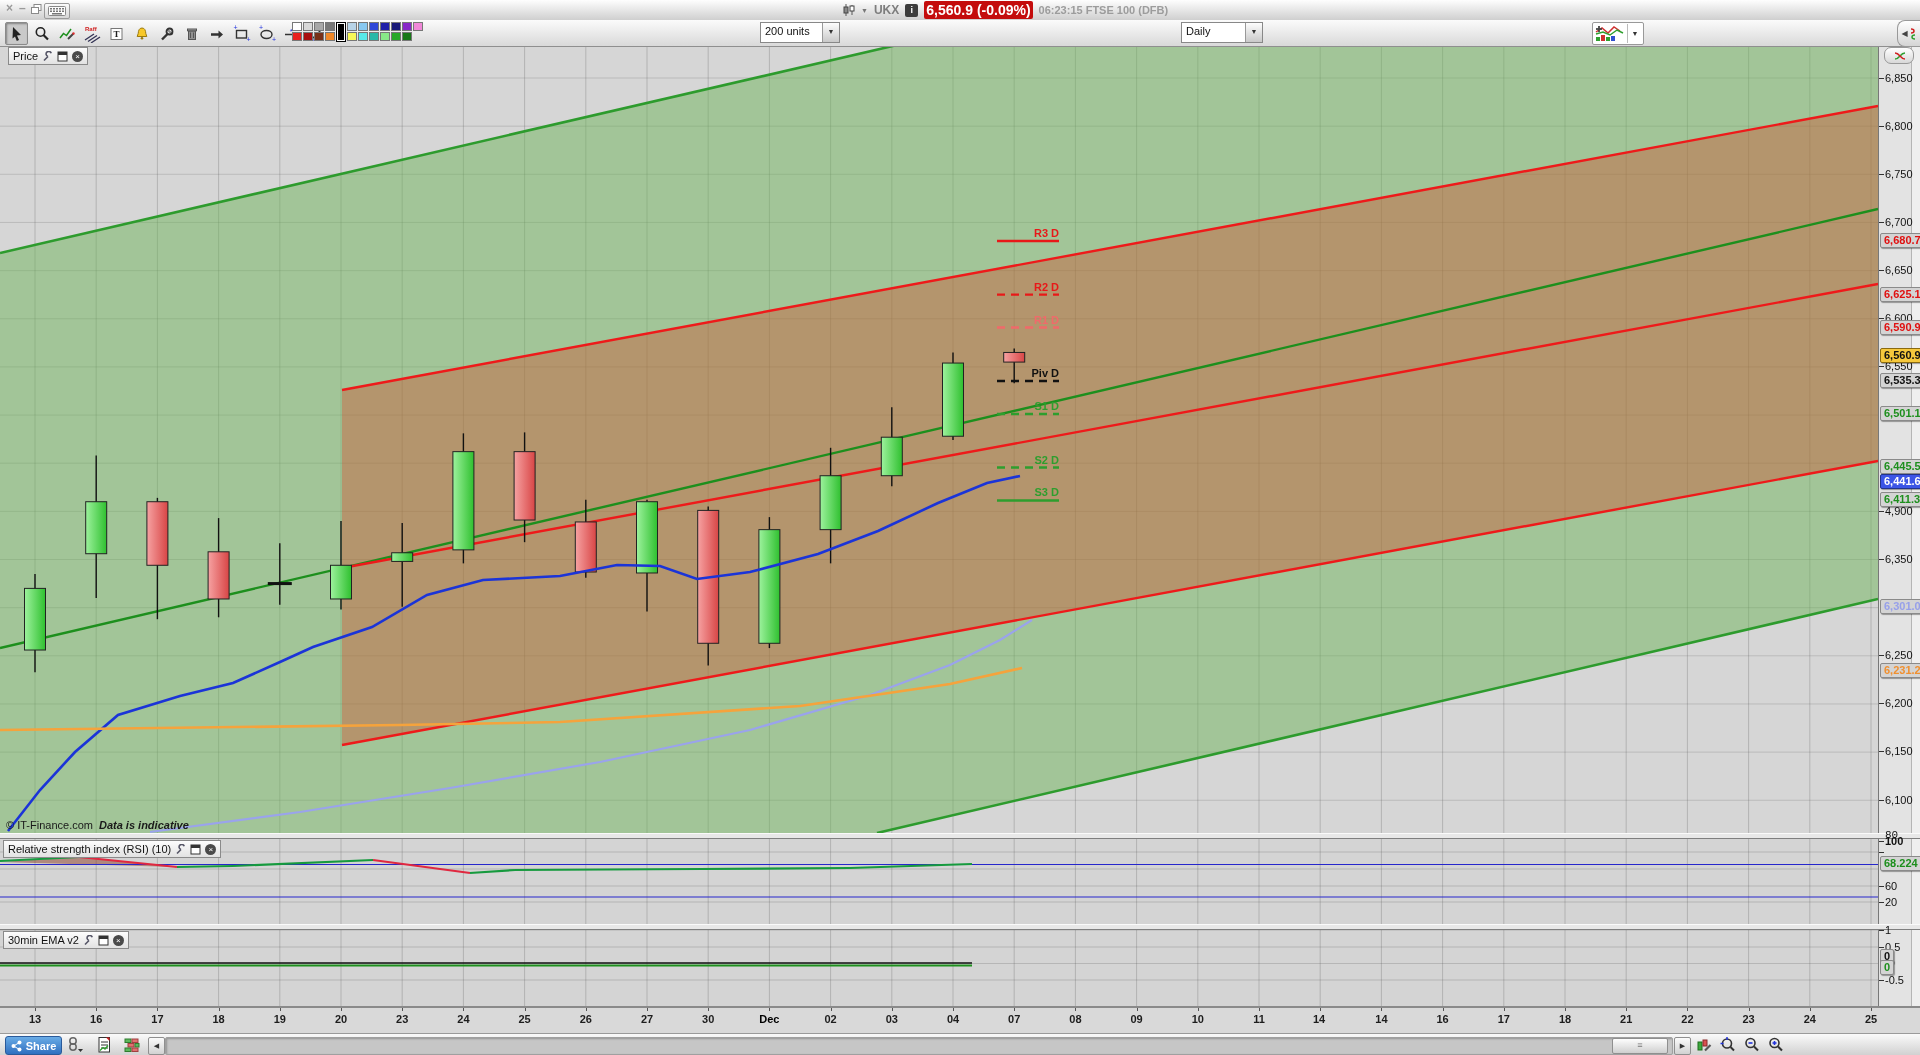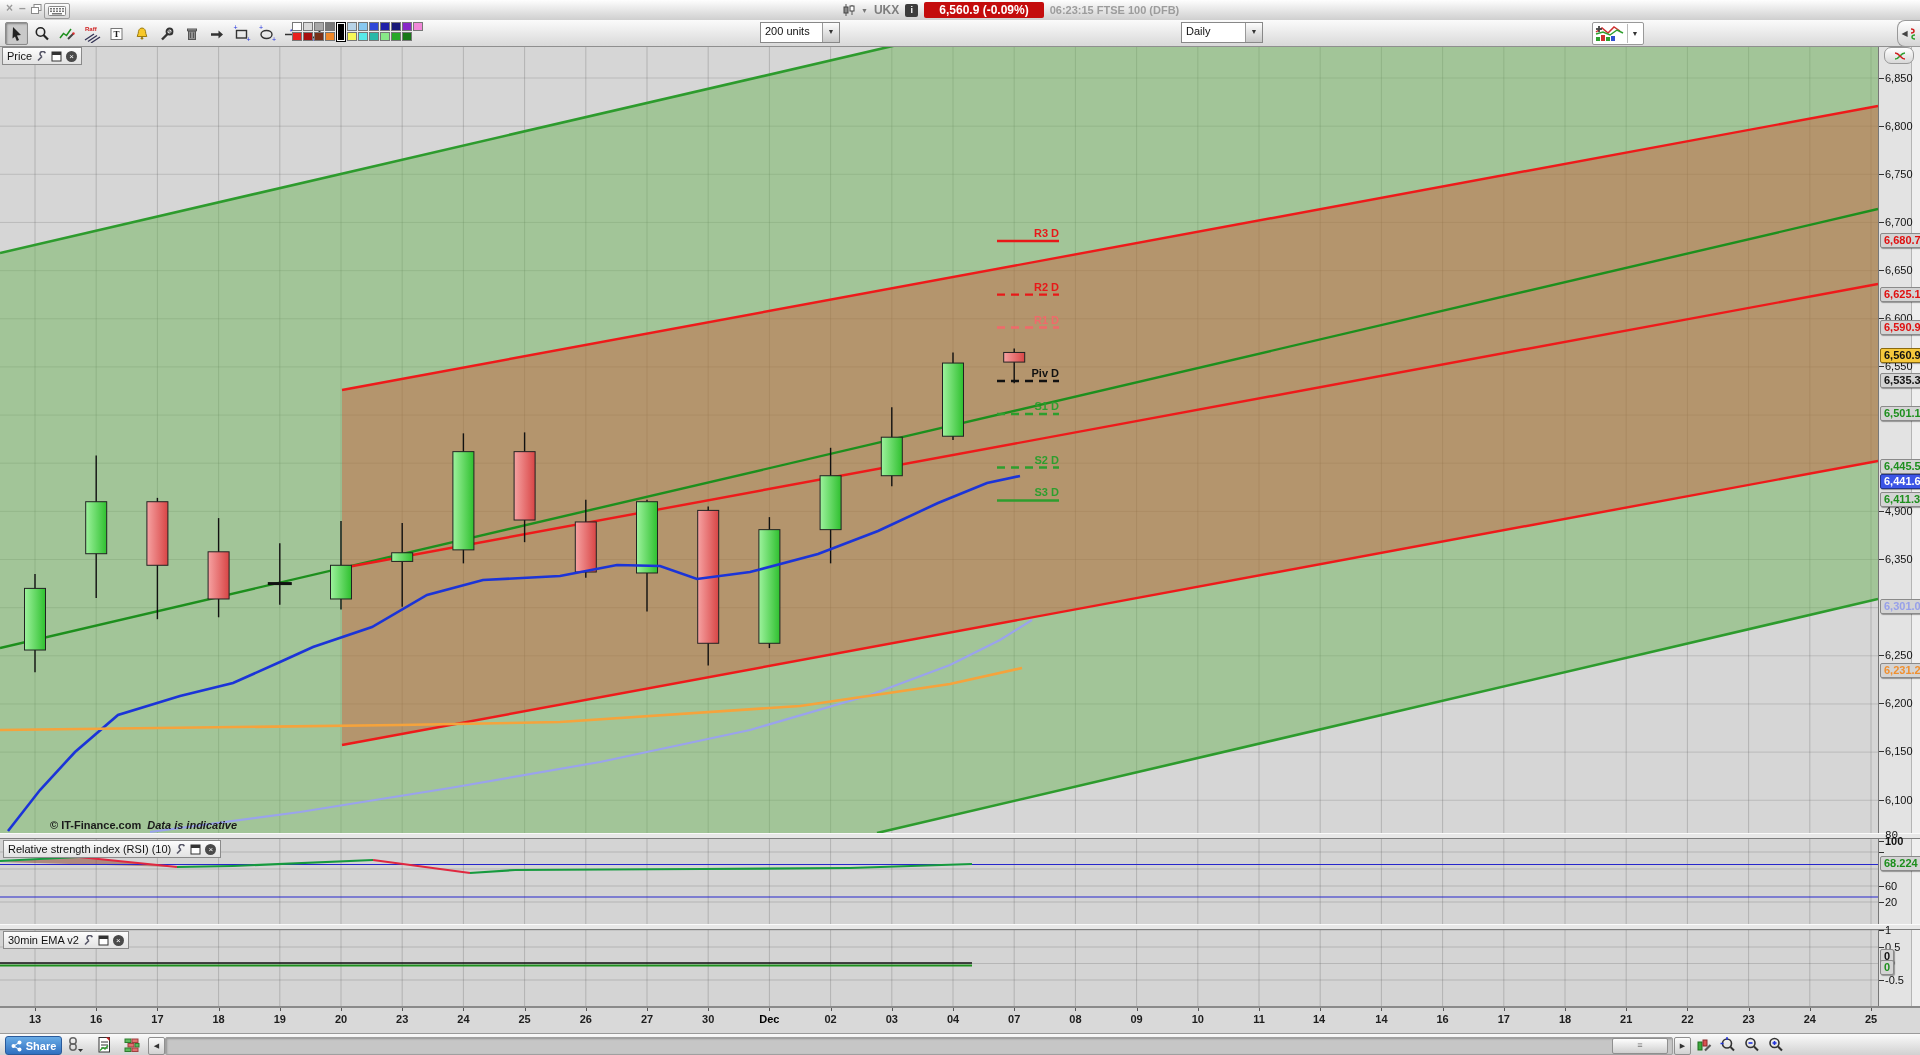--- a/index.html
+++ b/index.html
@@ -9,21 +9,21 @@
   #titlebar{position:absolute;left:0;top:0;width:1920px;height:20px;
     background:linear-gradient(#fefefe,#cfcfcf);border-bottom:1px solid #a8a8a8;z-index:10;}
   .wbtn{position:absolute;top:1px;font-size:12px;font-weight:bold;color:#9a9a9a;cursor:default;}
   #kbbtn{position:absolute;left:44px;top:3px;width:24px;height:14px;background:linear-gradient(#fbfbfb,#d6d6d6);
     border:1px solid #9a9a9a;border-radius:2px;display:flex;align-items:center;justify-content:center;}
   #tb-center{position:absolute;left:843px;top:0;height:20px;display:flex;align-items:center;gap:6px;}
   #tb-center .sym{font-size:12px;font-weight:bold;color:#7d7d7d;}
   #tb-center .dd{font-size:7px;color:#777;}
   .info{width:13px;height:13px;background:#3c3c3c;color:#fff;font-size:9px;font-weight:bold;
     border-radius:2px;text-align:center;line-height:13px;}
-  .pricebadge{background:#c40c0c;color:#fff;font-size:12px;font-weight:bold;padding:1px 15px;border-radius:2px;}
+  .pricebadge{background:#c40c0c;color:#fff;font-size:14px;font-weight:bold;padding:1px 2px;border-radius:2px;}
   .session{font-size:11px;font-weight:bold;color:#9c9c9c;}
   
   #toolbar{position:absolute;left:0;top:20px;width:1920px;height:26px;
     background:linear-gradient(#fbfbfb,#d9d9d9);border-bottom:1px solid #8f8f8f;z-index:10;}
   #tools{position:absolute;left:5px;top:2px;display:flex;gap:2px;}
   .tb{width:21px;height:21px;border:1px solid transparent;border-radius:2px;
       display:flex;align-items:center;justify-content:center;}
   .tb.active{background:#c9c9c9;border:1px solid #8a8a8a;box-shadow:inset 1px 1px 2px rgba(0,0,0,.35);}
   #palette{position:absolute;left:292px;top:2px;width:140px;height:21px;}
   .sw{position:absolute;width:10px;height:9px;border:1px solid #777;box-sizing:border-box;}
@@ -37,21 +37,21 @@
   #indic-btn .dd{width:14px;text-align:center;font-size:7px;color:#333;border-left:1px solid #bbb;line-height:19px;}
   #collapse-tab{position:absolute;right:0;top:0;width:22px;height:25px;background:linear-gradient(#fff,#d5d5d5);
      border:1px solid #999;border-right:none;border-radius:8px 0 0 8px;display:flex;align-items:center;justify-content:center;gap:1px;}
   #collapse-tab .arr{font-size:8px;color:#444;}
   
   .chip{position:absolute;background:linear-gradient(#fdfdfd,#e2e2e2);border:1px solid #8a8a8a;height:16px;
     display:flex;align-items:center;gap:4px;padding:0 4px;font-size:11px;color:#111;z-index:6;}
   .cx{width:11px;height:11px;border-radius:50%;background:#4a4a4a;color:#fff;font-size:8px;
       line-height:11px;text-align:center;}
   #copyright{position:absolute;left:6px;top:819px;font-size:11px;color:#1a1a1a;z-index:5;}
-  #copyright b{font-weight:bold;margin-left:44px;}
+  #copyright b{font-weight:normal;}
   #copyright i{font-weight:bold;font-style:italic;margin-left:6px;}
   .sep{position:absolute;left:0;width:1920px;height:4px;background:#e8e8e8;
        border-top:1px solid #fafafa;border-bottom:1px solid #7f7f7f;z-index:4;}
   #dateline{position:absolute;left:0;top:1006px;width:1920px;height:2px;background:#8a8a8a;z-index:4;}
   #date-axis{position:absolute;left:0;top:1008px;width:1920px;height:25px;background:#d9d9d9;z-index:4;}
   .dlab{position:absolute;top:5px;width:36px;text-align:center;font-size:11px;font-weight:bold;color:#1d1d1d;}
   .dtick{position:absolute;top:0;width:1px;height:3px;background:#555;}
   
   #right-axis-bg{position:absolute;left:1878px;top:45px;width:42px;height:961px;background:#e3e3e3;
      border-left:1px solid #787878;z-index:3;}
@@ -468,21 +468,21 @@
     </div>
     <div id="collapse-tab">
       <span class="arr">◀</span>
       <svg width="8" height="16">
           <path d="M2 3 C6 3 6 7 2 7" fill="none" stroke="#d02020" stroke-width="1.5"></path>
           <path d="M6 13 C2 13 2 9 6 9" fill="none" stroke="#2fa02f" stroke-width="1.5"></path>
         </svg>
     </div>
   </div>
 
-  <div class="chip" style="left:2px;top:47px">
+  <div class="chip" style="left:8px;top:47px">
     <span>Price</span>
     <span>
         <svg width="11" height="11">
           <path d="M2 9.5 L6 5.5 M6 5.5 a2.6 2.6 0 1 1 3.2 -3.2" stroke="#556" fill="none" stroke-width="1.6"></path>
         </svg>
       </span>
     <span>
         <svg width="11" height="11">
           <rect x="1" y="1" width="9" height="9" fill="#fff" stroke="#333"></rect>
           <rect x="1" y="1" width="9" height="3" fill="#333"></rect>

